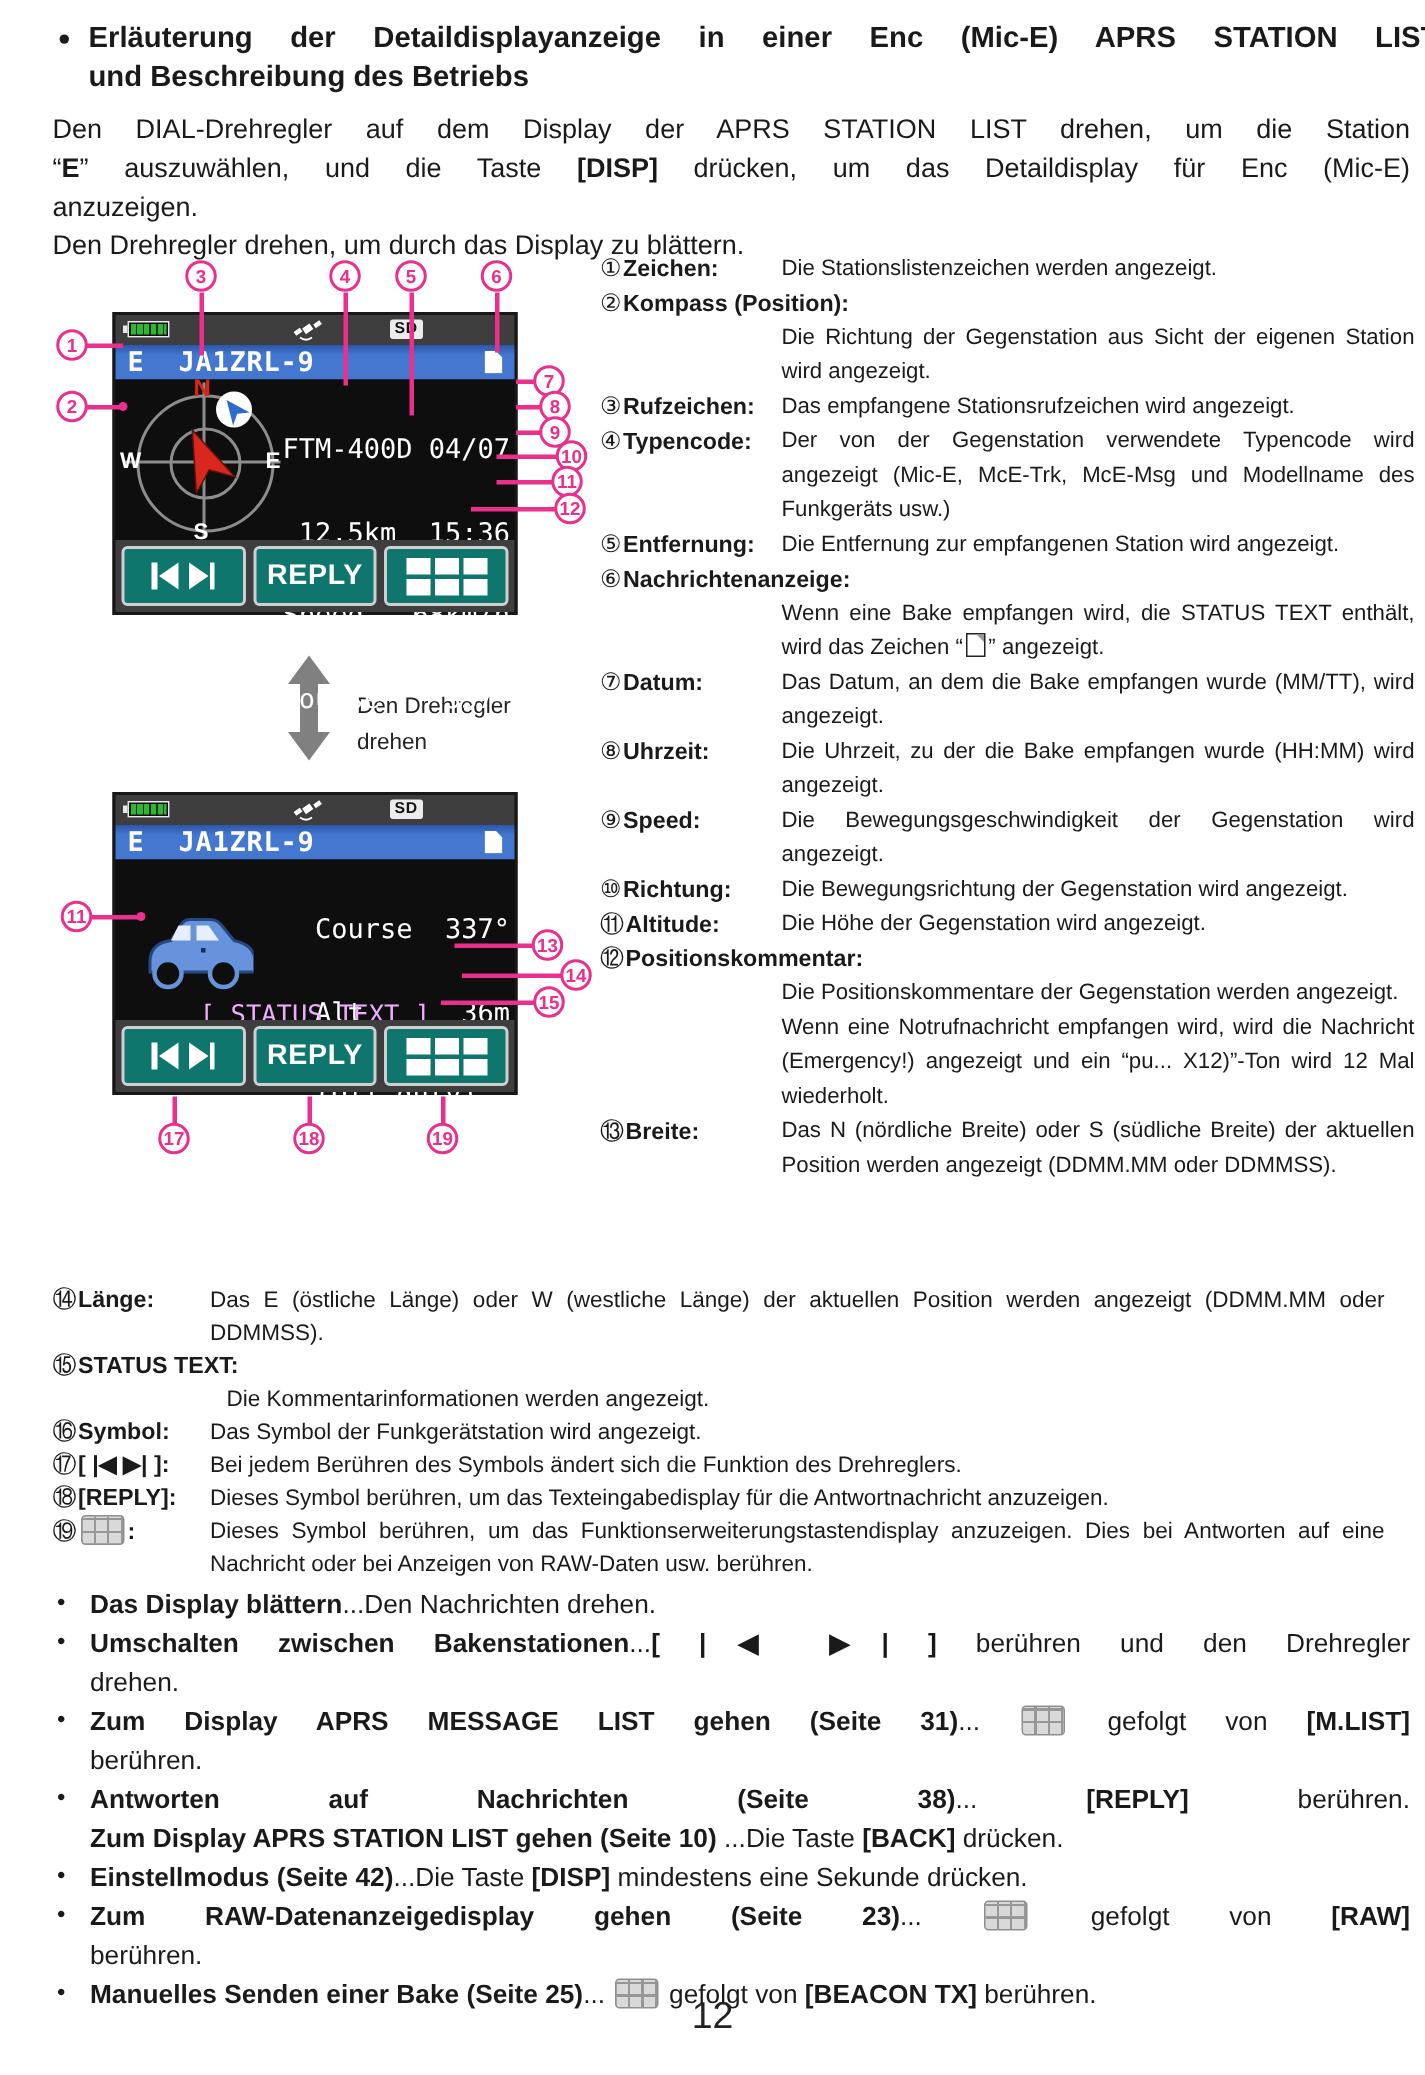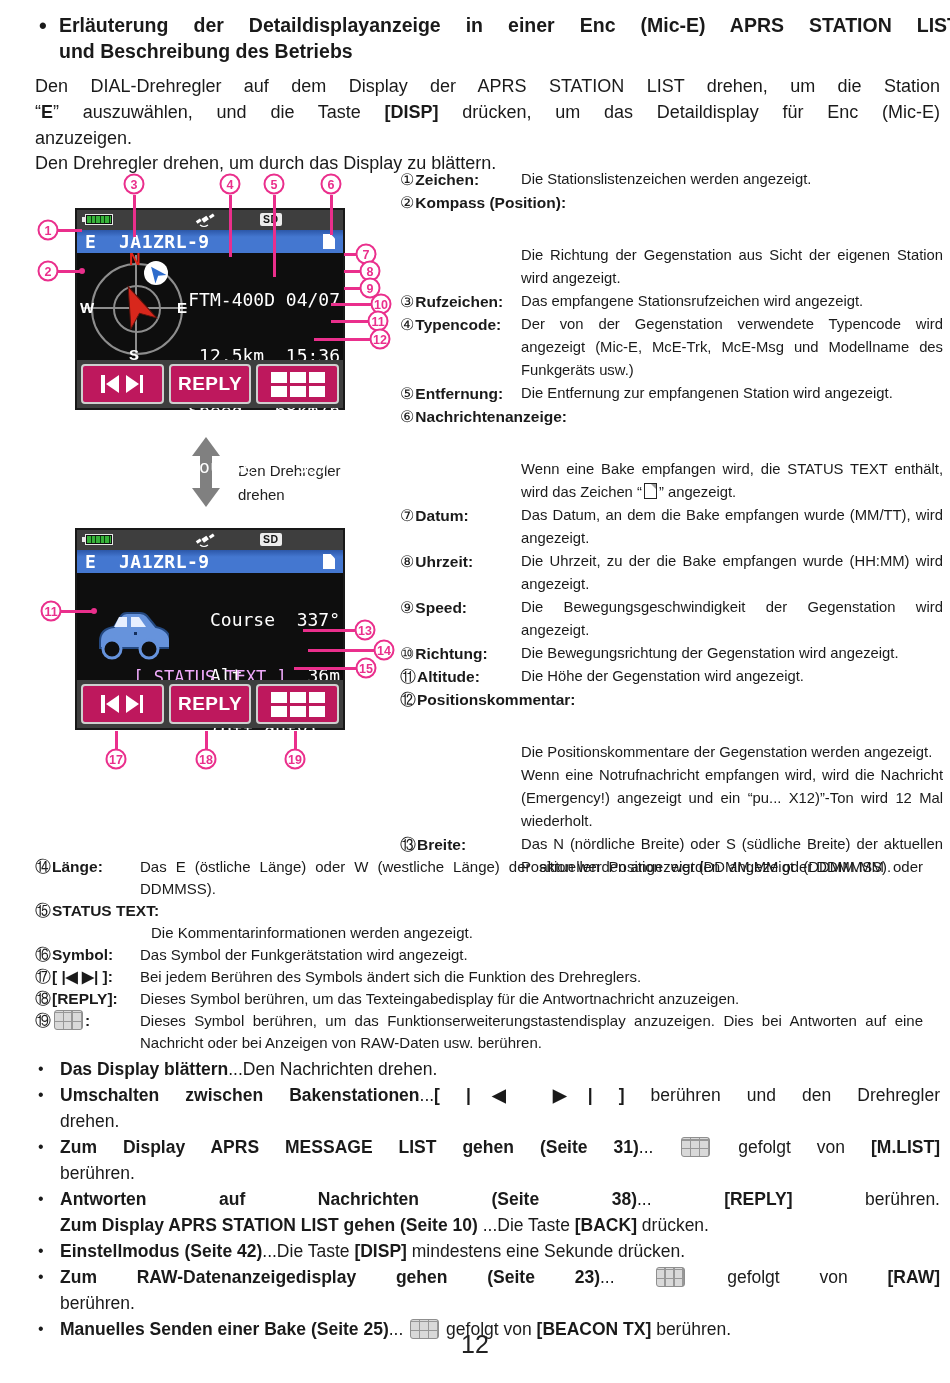--- a/index.html
+++ b/index.html
@@ -39,21 +39,21 @@
   .c-v{position:absolute;left:53px;top:1px;width:2px;height:104px;background:#8d8d8d;}
   .c-letter{position:absolute;font-weight:bold;font-size:15px;color:#fff;}
   .c-n{left:47px;top:-3px;color:#e02419;font-size:16px;}
   .c-w{left:-2px;top:45px;}
   .c-e{left:95px;top:45px;}
   .c-s{left:47px;top:92px;}
   .c-arrow{position:absolute;left:31px;top:28px;}
   .c-nav{position:absolute;left:62px;top:7px;width:24px;height:24px;background:#fff;border-radius:50%;}
   
   .btnbar{position:absolute;left:0;right:0;bottom:0;height:48px;background:#3e3e3e;display:flex;gap:5px;padding:4px;box-sizing:border-box;}
-  .btn{flex:1;background:#be185d;border:2px solid #cfcfcf;border-radius:4px;display:flex;align-items:center;justify-content:center;}
+  .btn{flex:1;background:#0f766e;border:2px solid #cfcfcf;border-radius:4px;display:flex;align-items:center;justify-content:center;}
   .btn-reply{color:#fff;font-weight:bold;font-size:19px;letter-spacing:0.5px;}
   .pn{display:flex;align-items:center;}
   .pn i{display:block;}
   .pn .bar{width:3.5px;height:18px;background:#fff;}
   .pn .tl{width:0;height:0;border-top:9px solid transparent;border-bottom:9px solid transparent;border-right:13px solid #fff;margin-left:1px;}
   .pn .tr{width:0;height:0;border-top:9px solid transparent;border-bottom:9px solid transparent;border-left:13px solid #fff;margin-left:7px;margin-right:1px;}
   .grid6{display:grid;grid-template-columns:repeat(3,16px);grid-auto-rows:11px;gap:3px;}
   .grid6 i{background:#fff;display:block;}
   
   .updown{left:192px;top:437px;width:28px;height:70px;}
@@ -71,21 +71,21 @@
   
   #defs-right{left:400px;top:168px;width:543px;font-size:14.8px;line-height:23px;}
   #defs-bottom{left:35px;top:856px;width:888px;font-size:15px;line-height:22px;}
   .def-row{display:flex;align-items:flex-start;}
   .def-row.block{display:block;}
   .def-term{font-weight:bold;font-size:15.5px;white-space:nowrap;}
   #defs-right .def-term{flex:0 0 121px;}
   #defs-bottom .def-term{flex:0 0 105px;}
   .def-num{font-weight:normal;font-size:16px;margin-right:1px;}
   .def-desc{flex:1;text-align:justify;}
-  #defs-right .block .def-desc{margin-left:121px;margin-top:30px;}
+  #defs-right .block .def-desc{margin-left:121px;}
   #defs-bottom .block .def-desc{margin-left:116px;}
   .term-icon{margin:0 3px -3px 1px;}
   
   .inline-grid-icon{display:inline-block;width:27px;height:18px;border:1px solid #8f8f8f;border-radius:3px;vertical-align:-4px;
      background:repeating-linear-gradient(90deg,transparent 0 7.5px,#979797 7.5px 9px),
                 repeating-linear-gradient(0deg,transparent 0 7px,#979797 7px 8.5px),#d9d9d9;margin:0 2px;}
   .inline-page-icon{display:inline-block;width:11px;height:14px;border:1.3px solid #222;background:#fff;position:relative;vertical-align:-2px;margin:0 2px;}
   .inline-page-icon::before{content:'';position:absolute;top:0;right:0;width:0;height:0;border-top:5px solid #9a9a9a;border-left:5px solid transparent;}
   
   #bullets{left:35px;top:1056px;width:905px;font-size:17.5px;line-height:26px;}

